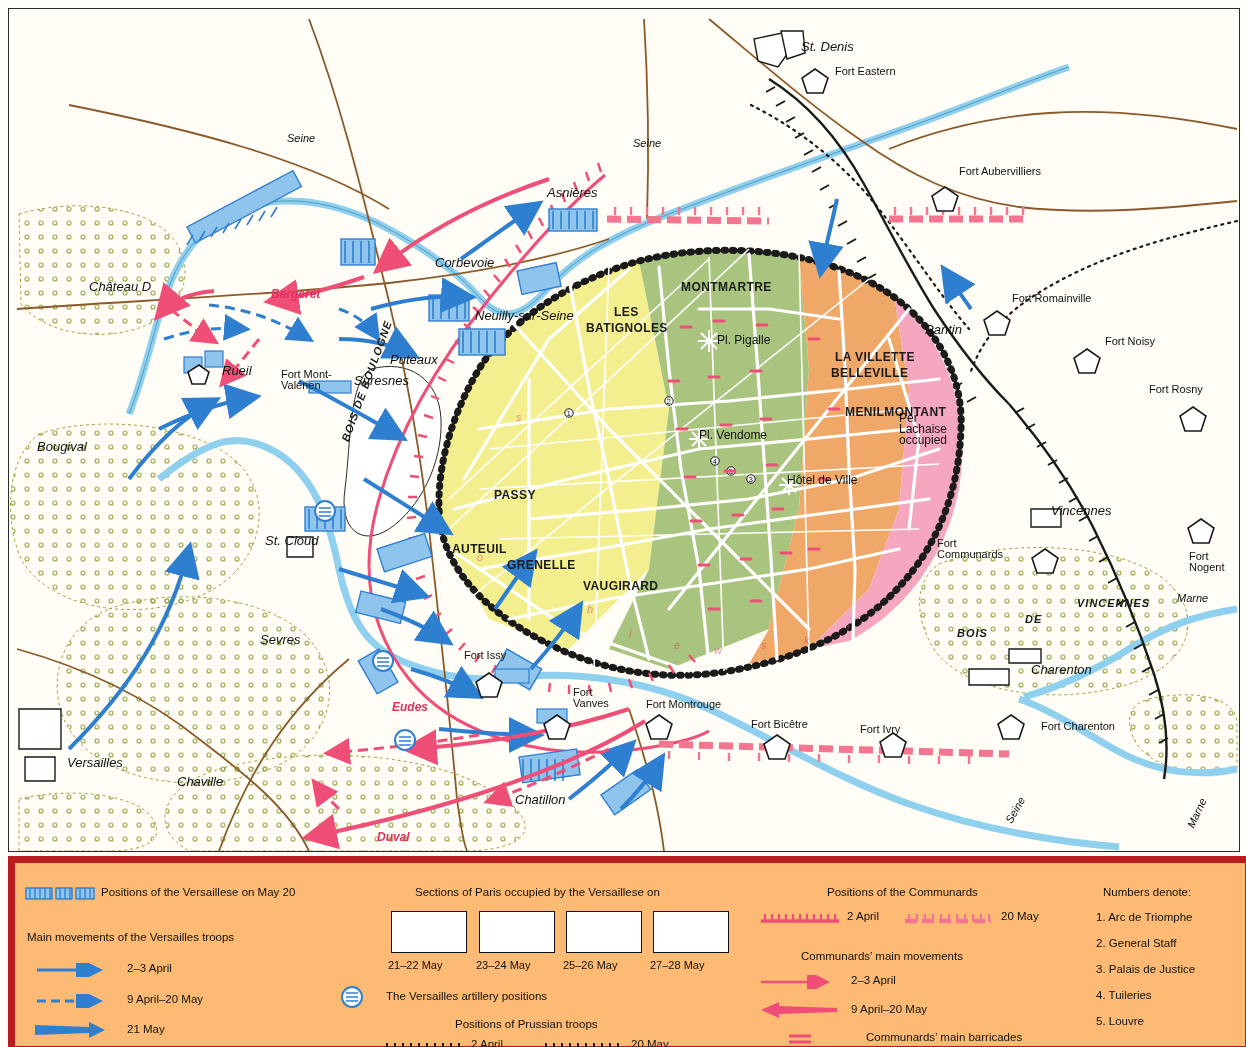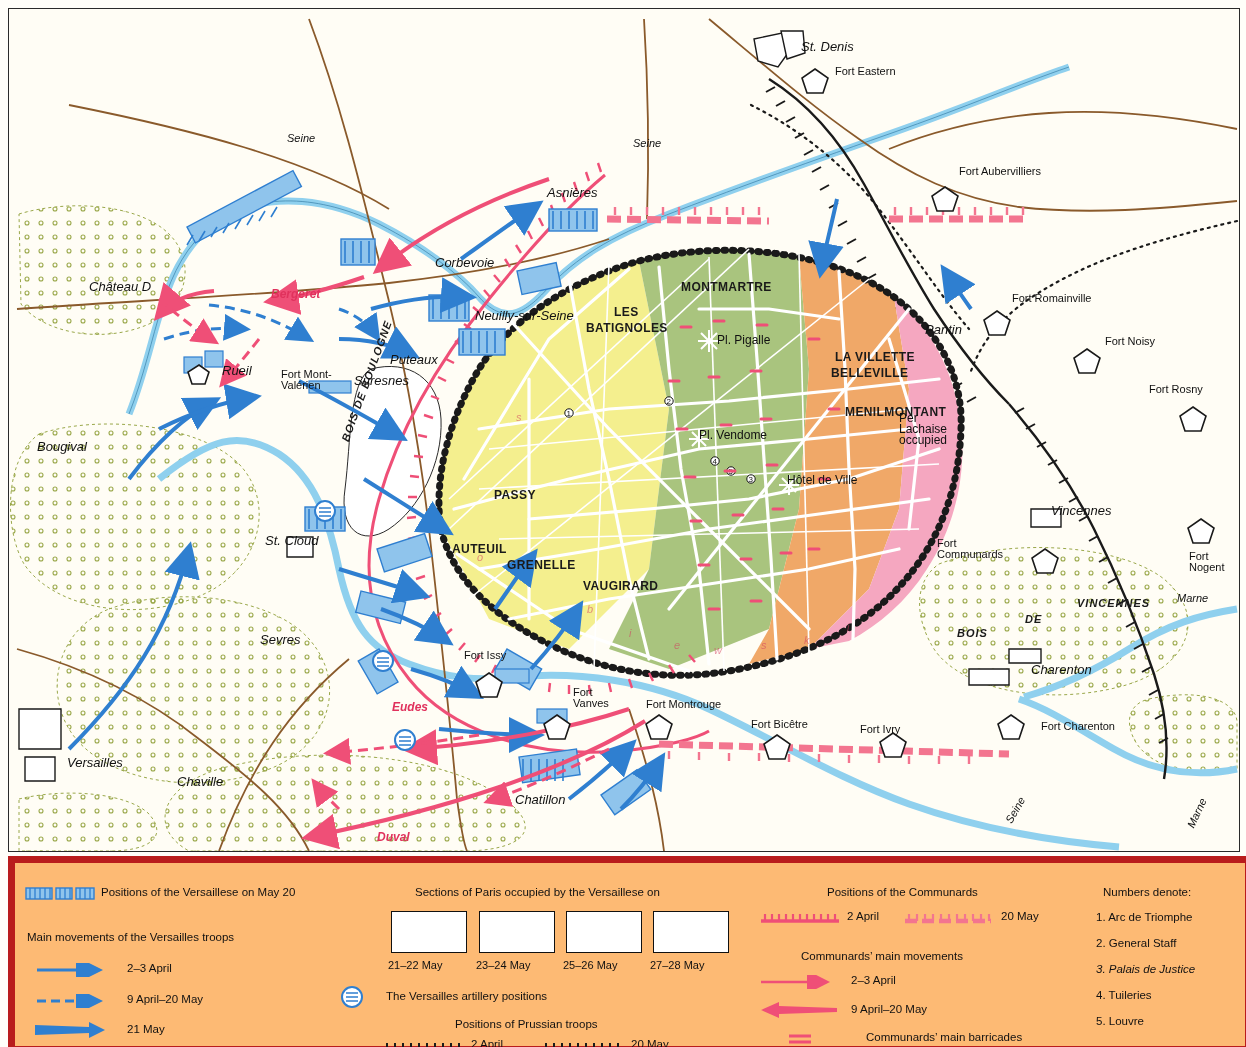--- a/index.html
+++ b/index.html
@@ -496,18 +496,18 @@
     <div class="lg-t" style="left:836px;top:140px;">9 April–20 May</div>
 
     <svg width="28" height="12" style="position:absolute;left:772px;top:170px;">
       <path d="M2,3 H24 M2,9 H24" stroke="#ef4f77" stroke-width="3"></path>
     </svg>
     <div class="lg-t" style="left:814px;top:168px;margin-left:37px;">Communards’ main barricades</div>
 
     <div class="lg-t" style="left:1088px;top:23px;">Numbers denote:</div>
     <div class="num" style="left:1081px;top:48px;">1. Arc de Triomphe</div>
     <div class="num" style="left:1081px;top:74px;">2. General Staff</div>
-    <div class="num" style="left:1081px;top:100px;font-style:italic;">3. Palais de Justice</div>
+    <div class="num" style="left:1081px;top:100px;">3. Palais de Justice</div>
     <div class="num" style="left:1081px;top:126px;">4. Tuileries</div>
     <div class="num" style="left:1081px;top:152px;">5. Louvre</div>
   </div>
 
 </div>
 
 </body></html>

